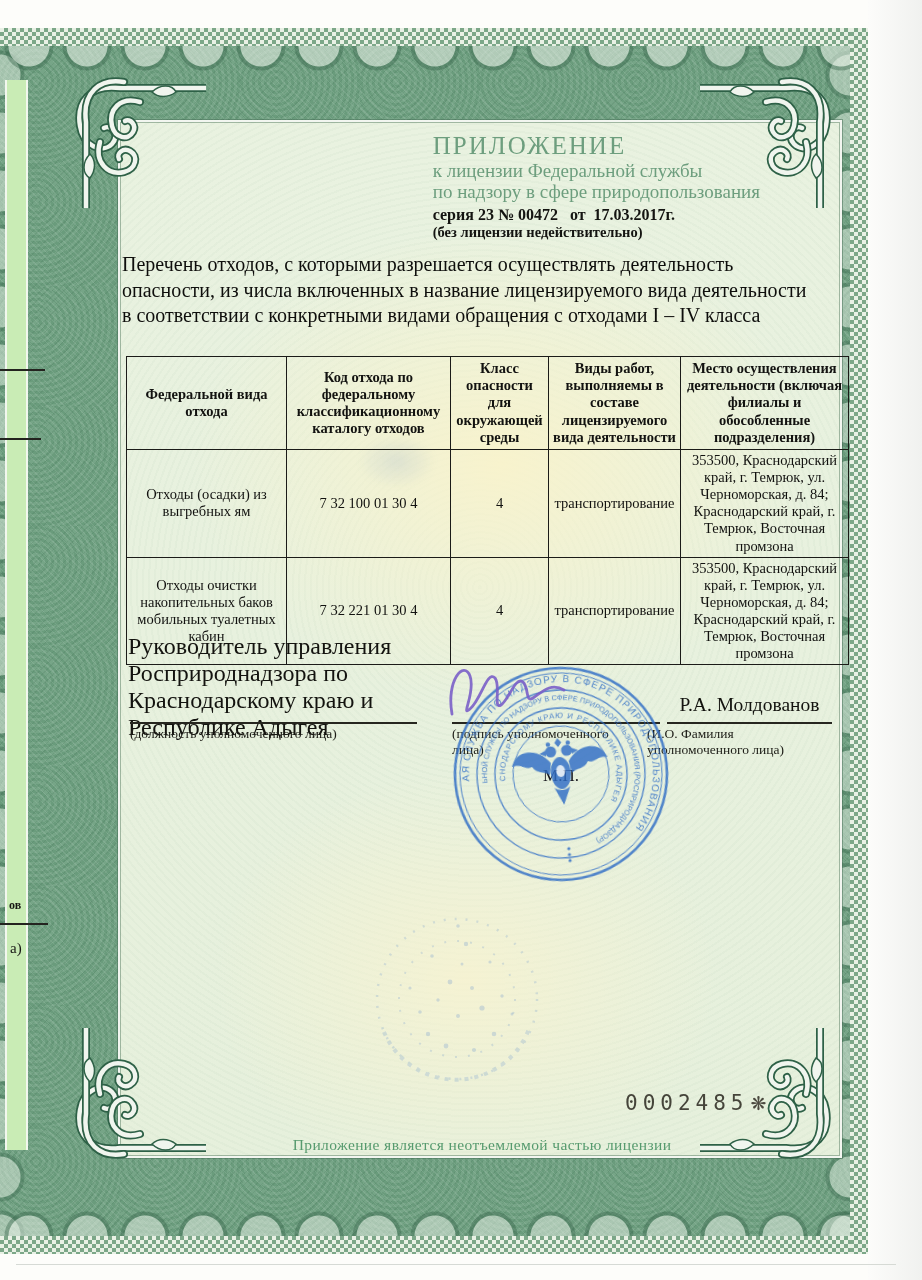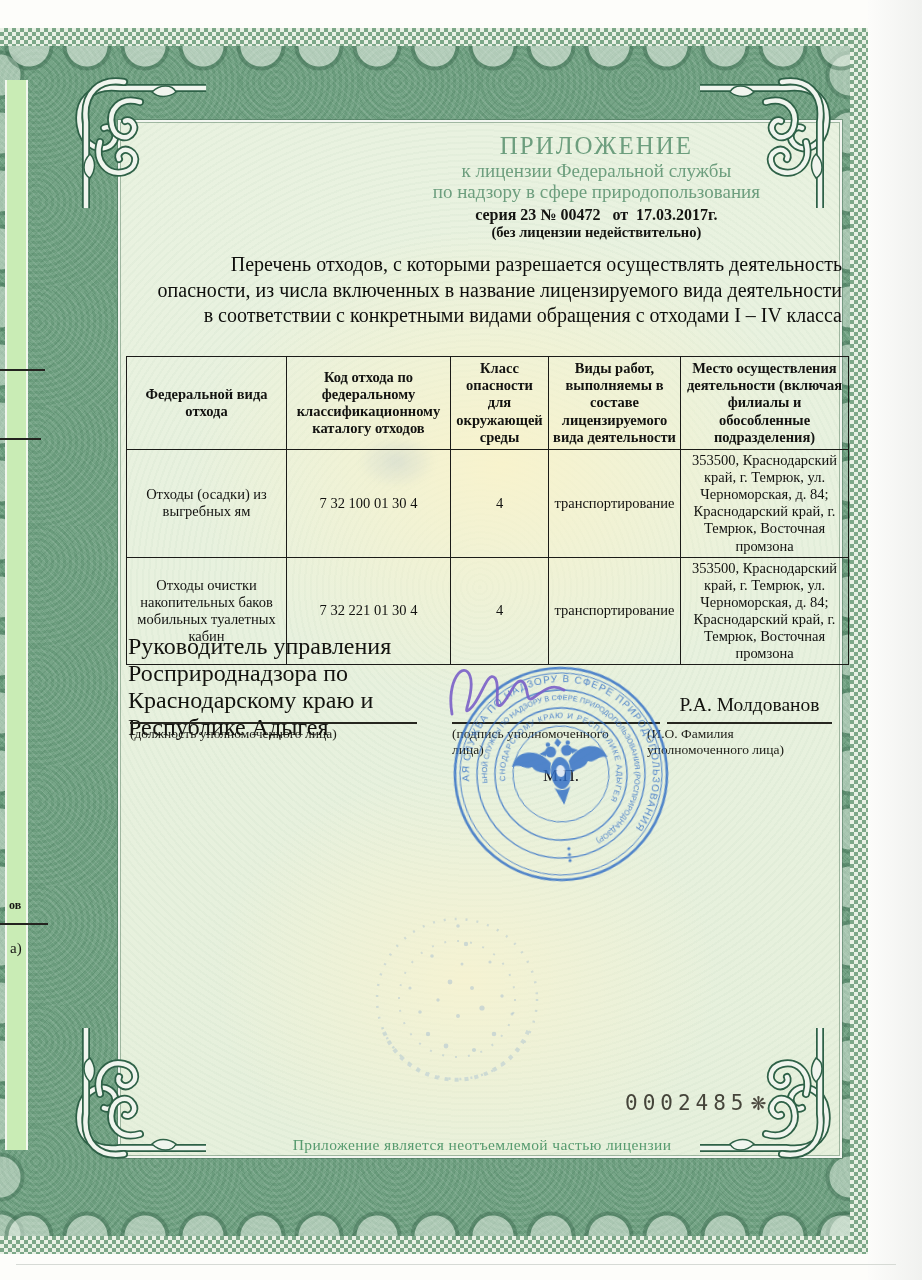--- a/index.html
+++ b/index.html
@@ -66,27 +66,27 @@
   .corner.br { left:700px; top:1028px; transform:scale(-1,-1); }
   .fl-u  { stroke:#2e6147; stroke-width:8; fill:none; stroke-linecap:round; }
   .fl-o  { stroke:#f0f5ee; stroke-width:4.5; fill:none; stroke-linecap:round; }
   .fl-lf { fill:#f0f5ee; stroke:#2e6147; stroke-width:1.5; }
 
   .paper-right { position:absolute; z-index:0; left:868px; top:0; width:54px; height:1280px;
     background:linear-gradient(to right,#fcfcfa,#f0f1ef); }
   .paper-bottom-line { position:absolute; z-index:1; left:16px; top:1264px; width:880px; height:1px; background:#d6dad5; }
 
   
-  .hdr { position:absolute; right:80px; top:10px; text-align:center; z-index:5;margin-left:16px; }
+  .hdr { position:absolute; right:80px; top:10px; text-align:left; z-index:5;margin-left:16px; }
   .hdr .t1 { font-size:25px; letter-spacing:2px; color:#6d9e7e; }
   .hdr .t2 { font-size:19px; line-height:21px; color:#6d9e7e; }
   .hdr .t3 { font-size:16px; font-weight:bold; color:#141411; margin-top:4px; white-space:pre; }
   .hdr .t4 { font-size:14.5px; font-weight:bold; color:#141411; }
 
-  .intro { position:absolute; left:2px; top:130px; width:720px; text-align:right;
+  .intro { position:absolute; left:2px; top:130px; width:720px; text-align:left;
            font-size:20px; line-height:25.5px; color:#0e0e0c; z-index:5; }
 
   table.waste { position:absolute; left:6px; top:234px; width:722px; border-collapse:collapse;
                 table-layout:fixed; z-index:5; }
   table.waste th, table.waste td {
     border:1.5px solid #1b1b18; text-align:center; vertical-align:middle;
     padding:2px 3px; font-size:14.5px; line-height:1.18; color:#121210;
   }
   table.waste th { font-weight:bold; height:93px; }
   table.waste tr.r1 td { height:97px; }

